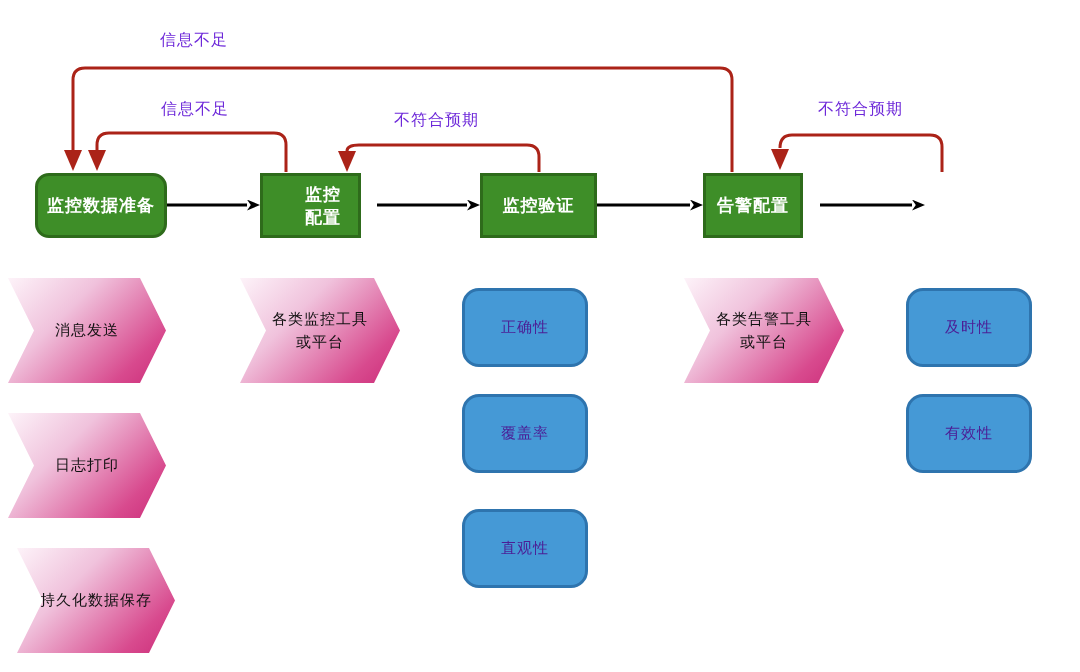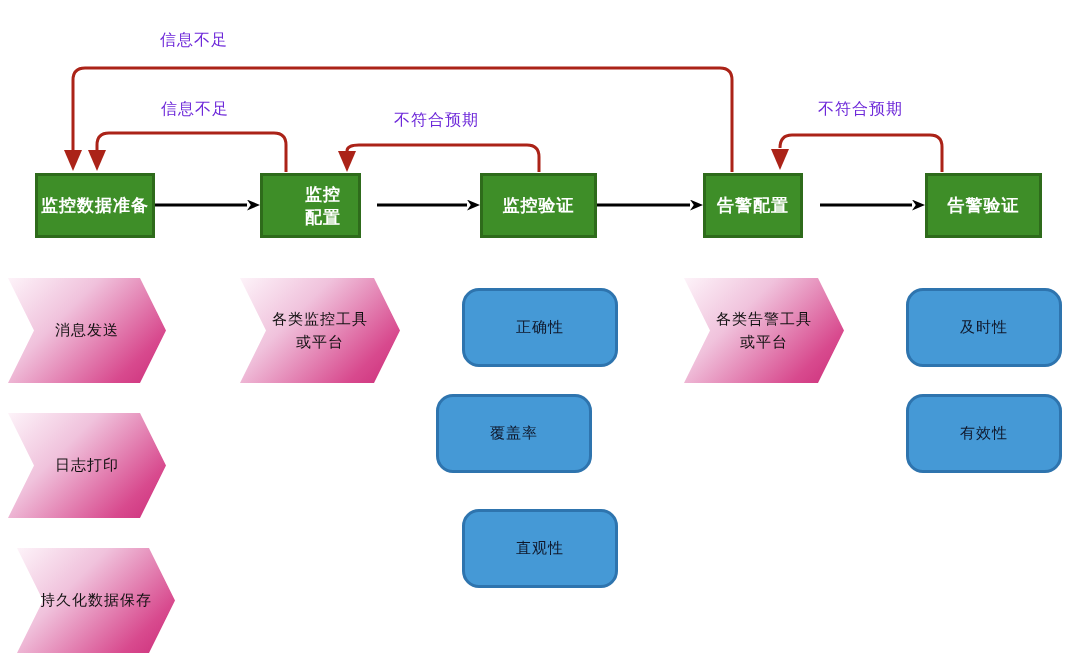--- a/index.html
+++ b/index.html
@@ -18,24 +18,24 @@
   }
   .chevron{
     position:absolute;z-index:2;width:158px;height:105px;
     background:linear-gradient(135deg,#fdf3f9 0%,#f0c2dc 35%,#d84a8e 80%,#cb2c78 100%);
     clip-path:polygon(0 0,calc(100% - 26px) 0,100% 50%,calc(100% - 26px) 100%,0 100%,26px 50%);
     display:flex;align-items:center;justify-content:center;text-align:center;
     color:#111111;font-size:15px;letter-spacing:1px;white-space:pre-line;line-height:1.5;
     padding:0 14px;box-sizing:border-box;
   }
   .criteria-box{
-    position:absolute;z-index:2;width:156px;height:79px;
+    position:absolute;z-index:2;width:126px;height:79px;
     background:#4599d6;border:3px solid #2e74ae;border-radius:17px;box-sizing:border-box;
     display:flex;align-items:center;justify-content:center;
-    color:#0f172a;font-size:15px;letter-spacing:1px;
+    color:#4c1d95;font-size:15px;letter-spacing:1px;
   }
 </style>
 </head>
 <body>
 
 <div id="canvas">
 
   <svg id="arrow-layer" viewBox="0 0 1080 672" xmlns="http://www.w3.org/2000/svg">
     <defs>
       <marker id="blackArrow" viewBox="0 0 12 10" refX="0" refY="5" markerUnits="userSpaceOnUse" markerWidth="13" markerHeight="11" orient="auto">
@@ -62,33 +62,32 @@
       <path d="M347,172 L338,151 L356,151 Z"></path>
       <path d="M780,170 L771,149 L789,149 Z"></path>
     </g>
   </svg>
 
   <span class="arrow-label" style="left:160px;top:30px;">信息不足</span>
   <span class="arrow-label" style="left:161px;top:99px;">信息不足</span>
   <span class="arrow-label" style="left:394px;top:110px;">不符合预期</span>
   <span class="arrow-label" style="left:818px;top:99px;">不符合预期</span>
 
-  <div class="stage-box" style="left:35px;top:173px;width:120px;">监控数据准备</div>
+  <div class="stage-box" style="left:35px;top:173px;width:132px;border-radius:14px;">监控数据准备</div>
   <div class="stage-box" style="left:260px;top:173px;width:101px;padding-left:42px;">监控配置</div>
   <div class="stage-box" style="left:480px;top:173px;width:117px;">监控验证</div>
   <div class="stage-box" style="left:703px;top:173px;width:100px;">告警配置</div>
-  <div class="stage-box" style="left:925px;top:173px;width:117px;">告警验证</div>
 
   <div class="chevron" style="left:8px;top:278px;">消息发送</div>
   <div class="chevron" style="left:8px;top:413px;">日志打印</div>
   <div class="chevron" style="left:17px;top:548px;">持久化数据保存</div>
   <div class="chevron" style="left:240px;top:278px;width:160px;">各类监控工具
 或平台</div>
   <div class="chevron" style="left:684px;top:278px;width:160px;">各类告警工具
 或平台</div>
 
   <div class="criteria-box" style="left:462px;top:288px;">正确性</div>
-  <div class="criteria-box" style="left:436px;top:394px;">覆盖率</div>
+  <div class="criteria-box" style="left:462px;top:394px;">覆盖率</div>
   <div class="criteria-box" style="left:462px;top:509px;">直观性</div>
   <div class="criteria-box" style="left:906px;top:288px;">及时性</div>
   <div class="criteria-box" style="left:906px;top:394px;">有效性</div>
 
 </div>
 
 </body></html>

